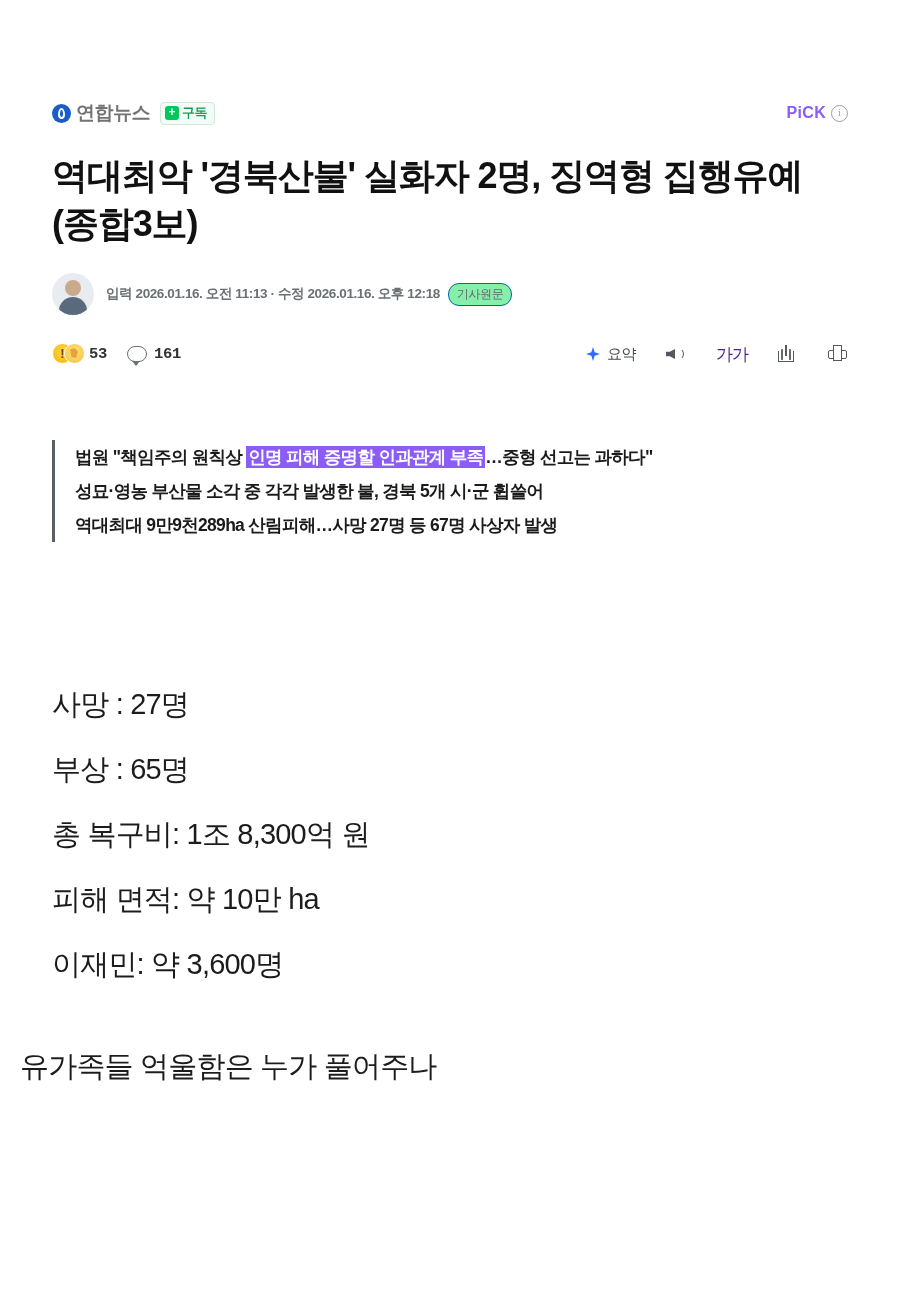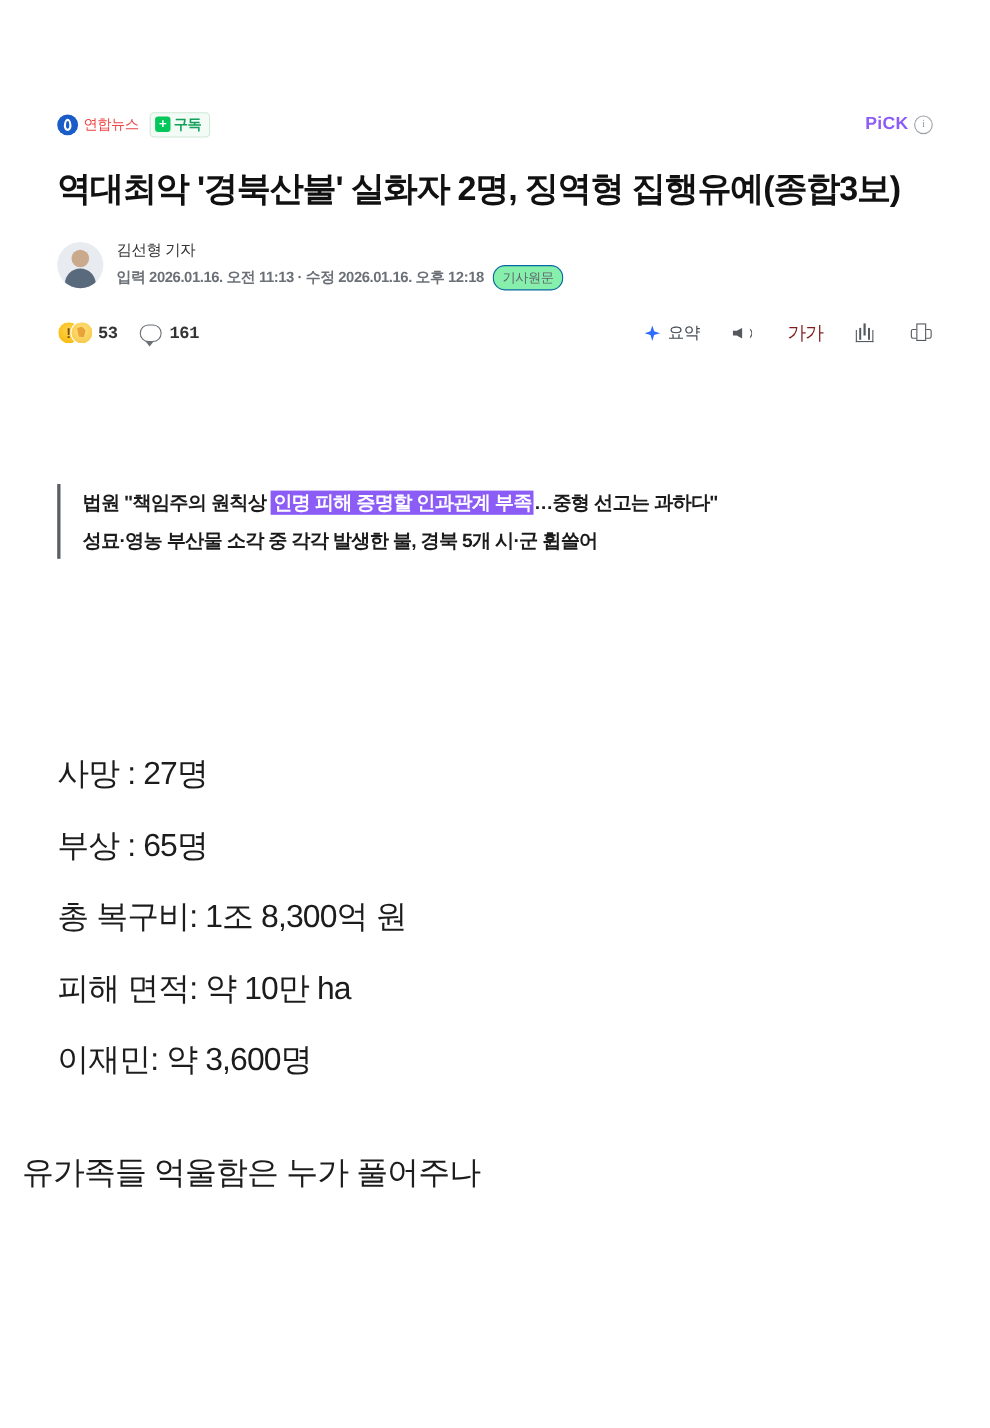--- a/index.html
+++ b/index.html
@@ -62,23 +62,23 @@
     position: absolute;
     left: 6px;
     top: 4px;
     width: 7px;
     height: 11px;
     border: 2px solid #ffffff;
     border-radius: 50% 50% 50% 50% / 60% 60% 40% 40%;
     box-sizing: border-box;
   }
   .press-name {
-    font-size: 13px;
-    font-weight: normal;
-    color: #ef4444;
+    font-size: 19px;
+    font-weight: bold;
+    color: #737373;
     letter-spacing: -0.5px;
   }
   .subscribe-btn {
     display: inline-flex;
     align-items: center;
     gap: 3px;
     border: 1px solid #cfe8d8;
     background: #f2fbf5;
     border-radius: 4px;
     height: 23px;
@@ -122,21 +122,21 @@
     border: 1.3px solid #9aa0a8;
     font-size: 10px;
     line-height: 13px;
     text-align: center;
     color: #9aa0a8;
     font-family: "Liberation Serif", serif;
   }
 
   .headline {
     margin-top: 22px;
-    font-size: 31px;
+    font-size: 36px;
     line-height: 1.32;
     font-weight: bold;
     color: #111111;
     letter-spacing: -1.1px;
   }
 
   .byline {
     margin-top: 26px;
     display: flex;
     align-items: center;
@@ -333,21 +333,21 @@
     width: 7px; height: 12px;
     border: 1.6px solid #55595f;
     border-left-color: transparent;
     border-top-color: transparent;
     border-bottom-color: transparent;
     border-radius: 0 8px 8px 0;
     box-sizing: border-box;
   }
   .font-icon {
     font-size: 17px;
-    color: #7f1d1d;
+    color: #4c1d95;
     letter-spacing: -1px;
   }
   .share-icon {
     width: 20px;
     height: 18px;
     position: relative;
   }
   .share-icon::before {
     content: "";
     position: absolute;
@@ -461,21 +461,20 @@
         <span class="pick-text">PiCK</span>
         <span class="pick-info">i</span>
       </div>
     </div>
 
     <h1 class="headline">역대최악 '경북산불' 실화자 2명, 징역형 집행유예(종합3보)</h1>
 
     <div class="byline">
       <div class="avatar"></div>
       <div class="byline-text">
-        <div class="reporter">김선형 기자</div>
         <div class="dates">
           <span class="date-text">입력 2026.01.16. 오전 11:13 · 수정 2026.01.16. 오후 12:18</span>
           <span class="source-chip">기사원문</span>
         </div>
       </div>
     </div>
 
     <div class="toolbar">
       <div class="reactions">
         <div class="reaction">
@@ -508,20 +507,21 @@
           <span class="print-icon"></span>
         </div>
       </div>
     </div>
 
   </div>
 
   <div class="summary">
     <div class="summary-line"><span>법원 "책임주의 원칙상 </span><span class="hl">인명 피해 증명할 인과관계 부족</span><span>…중형 선고는 과하다"</span></div>
     <div class="summary-line">성묘·영농 부산물 소각 중 각각 발생한 불, 경북 5개 시·군 휩쓸어</div>
+    <div class="summary-line">역대최대 9만9천289ha 산림피해…사망 27명 등 67명 사상자 발생</div>
   </div>
 
   <div class="body-block">
     <div class="body-line">사망 : 27명</div>
     <div class="body-line">부상 : 65명</div>
     <div class="body-line">총 복구비: 1조 8,300억 원</div>
     <div class="body-line">피해 면적: 약 10만 ha</div>
     <div class="body-line">이재민: 약 3,600명</div>
     <div class="body-gap"></div>
     <div class="closing">유가족들 억울함은 누가 풀어주나</div>

